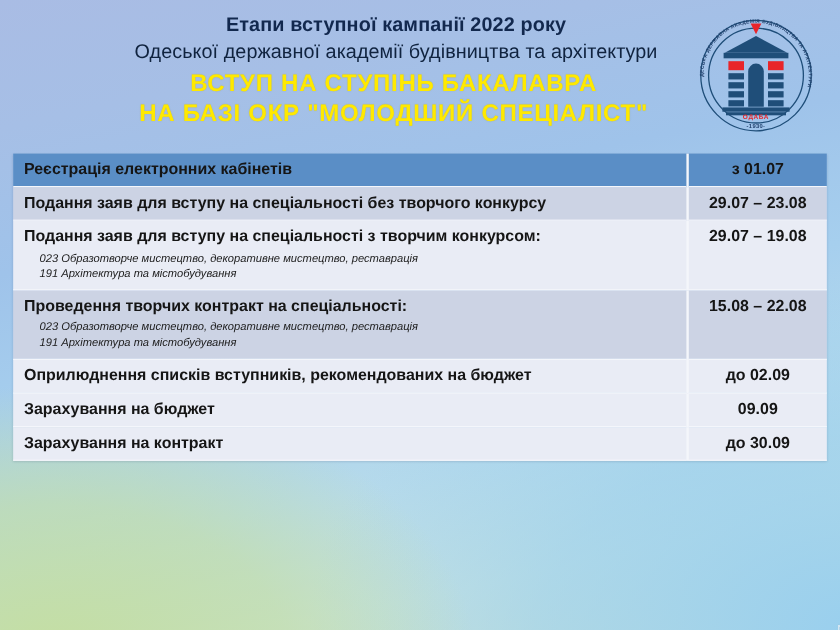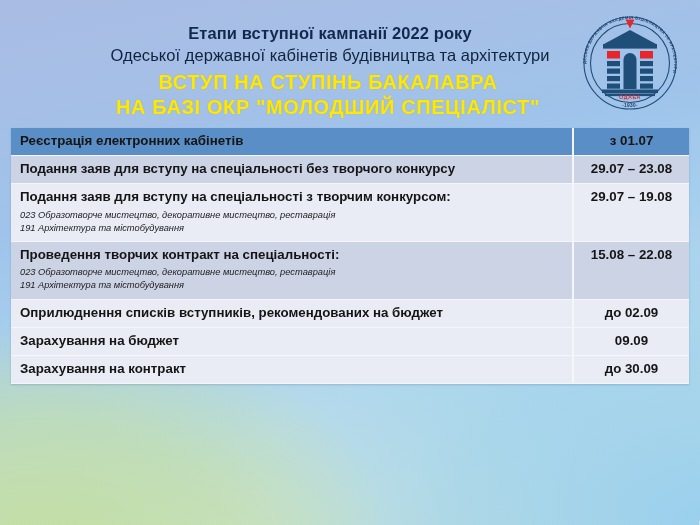--- a/index.html
+++ b/index.html
@@ -23,21 +23,21 @@
     background:
       radial-gradient(ellipse 520px 330px at 6% 104%, rgba(196,222,160,0.97) 0%, rgba(196,222,160,0.62) 38%, rgba(196,222,160,0.0) 68%),
       radial-gradient(ellipse 620px 400px at 102% 100%, rgba(150,206,240,0.95) 0%, rgba(150,206,240,0.55) 42%, rgba(150,206,240,0.0) 74%),
       linear-gradient(168deg, #a9bce4 0%, #a6bfe6 16%, #9fc3ea 34%, #a6cfee 52%, #b6daeb 70%, #c7e2e0 85%, #cfe4d2 100%);
     overflow: hidden;
   }
 
   
   #header {
     position: relative;
-    padding: 24px 0 0 0;
+    padding: 12px 0 0 0;
     height: 118px;
     box-sizing: border-box;
   }
   .hdr-line {
     text-align: center;
     white-space: nowrap;
     line-height: 1.16;
   }
   #hdr-title-1 {
     font-size: 16.5px;
@@ -120,21 +120,21 @@
     font-weight: bold;
     color: #151515;
     line-height: 1.22;
   }
   .date-val {
     font-size: 13.3px;
     font-weight: bold;
     color: #151515;
     line-height: 1.22;
   }
-  .subitems { margin-top: 3px; }
+  .subitems { margin-top: 3px; margin-left: 13px; }
   .subitem {
     font-size: 9.3px;
     font-style: italic;
     color: #1c1c1c;
     line-height: 1.42;
     white-space: nowrap;
   }
 
   
   #watermark {
@@ -151,21 +151,21 @@
     text-shadow: 0 0 1px rgba(120,150,180,0.35);
   }
 </style>
 </head>
 <body>
 
 <div id="slide">
 
   <div id="header">
     <div class="hdr-line" id="hdr-title-1">Етапи вступної кампанії 2022 року</div>
-    <div class="hdr-line" id="hdr-title-2">Одеської державної кабінетів будівництва та архітектури</div>
+    <div class="hdr-line" id="hdr-title-2">Одеської державної академії будівництва та архітектури</div>
     <div class="hdr-line" id="hdr-title-3">ВСТУП НА СТУПІНЬ БАКАЛАВРА</div>
     <div class="hdr-line" id="hdr-title-4">НА БАЗІ ОКР "МОЛОДШИЙ СПЕЦІАЛІСТ"</div>
 
     <div id="logo">
       <svg viewBox="0 0 108 108" xmlns="http://www.w3.org/2000/svg" aria-hidden="true">
         <defs>
           <path id="ringTop" d="M 54,54 m -44,0 a 44,44 0 1 1 88,0 a 44,44 0 1 1 -88,0" fill="none"></path>
         </defs>
 
         <circle cx="54" cy="54" r="46" fill="none" stroke="#1f4e79" stroke-width="1.1"></circle>

